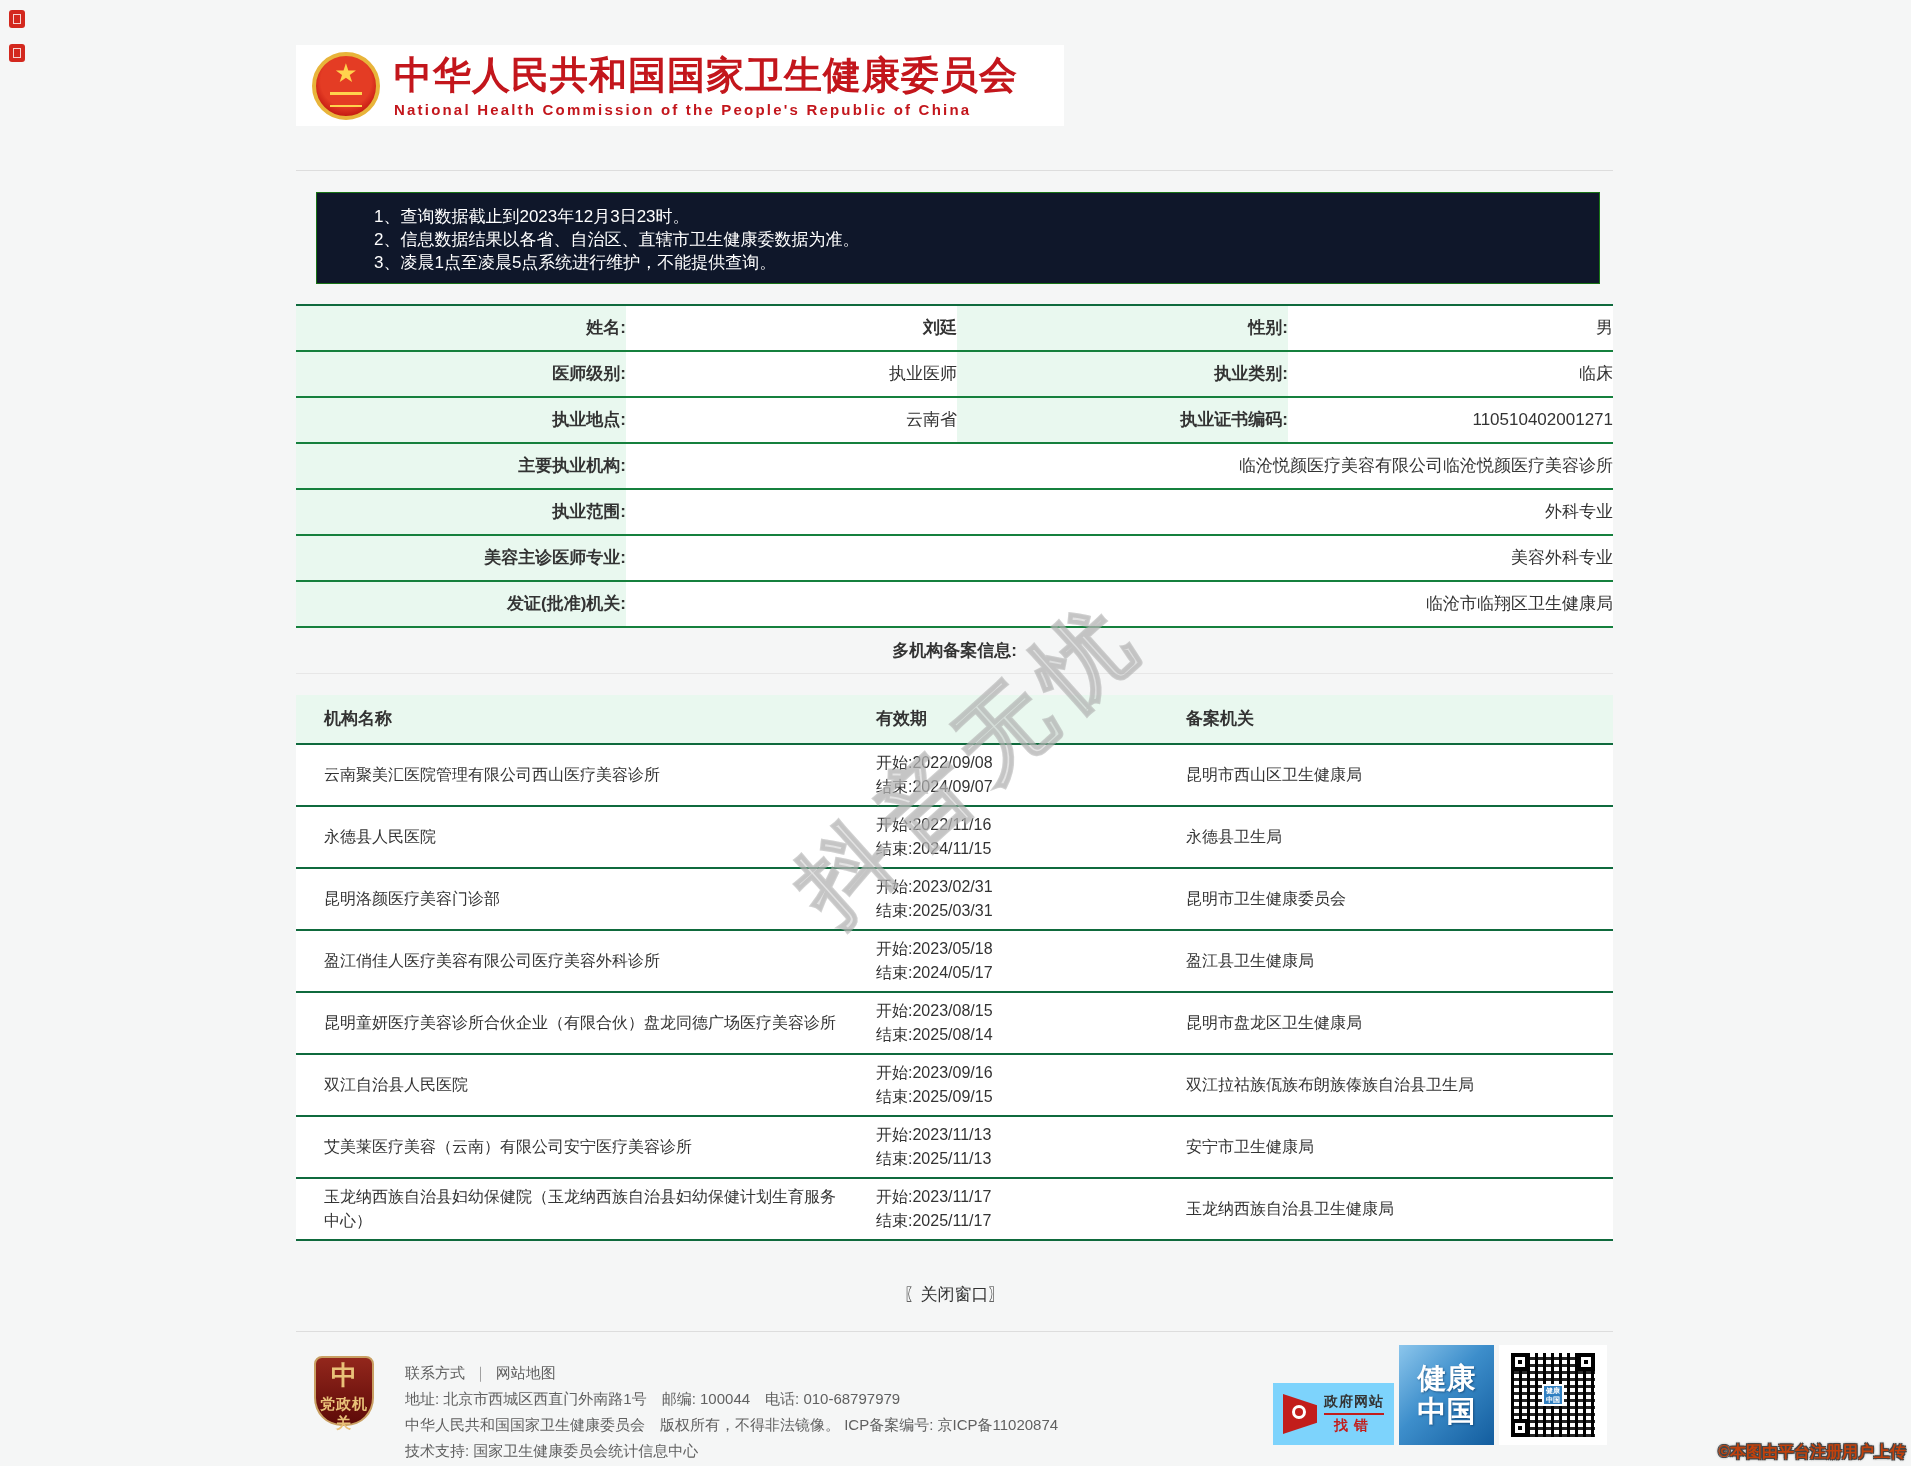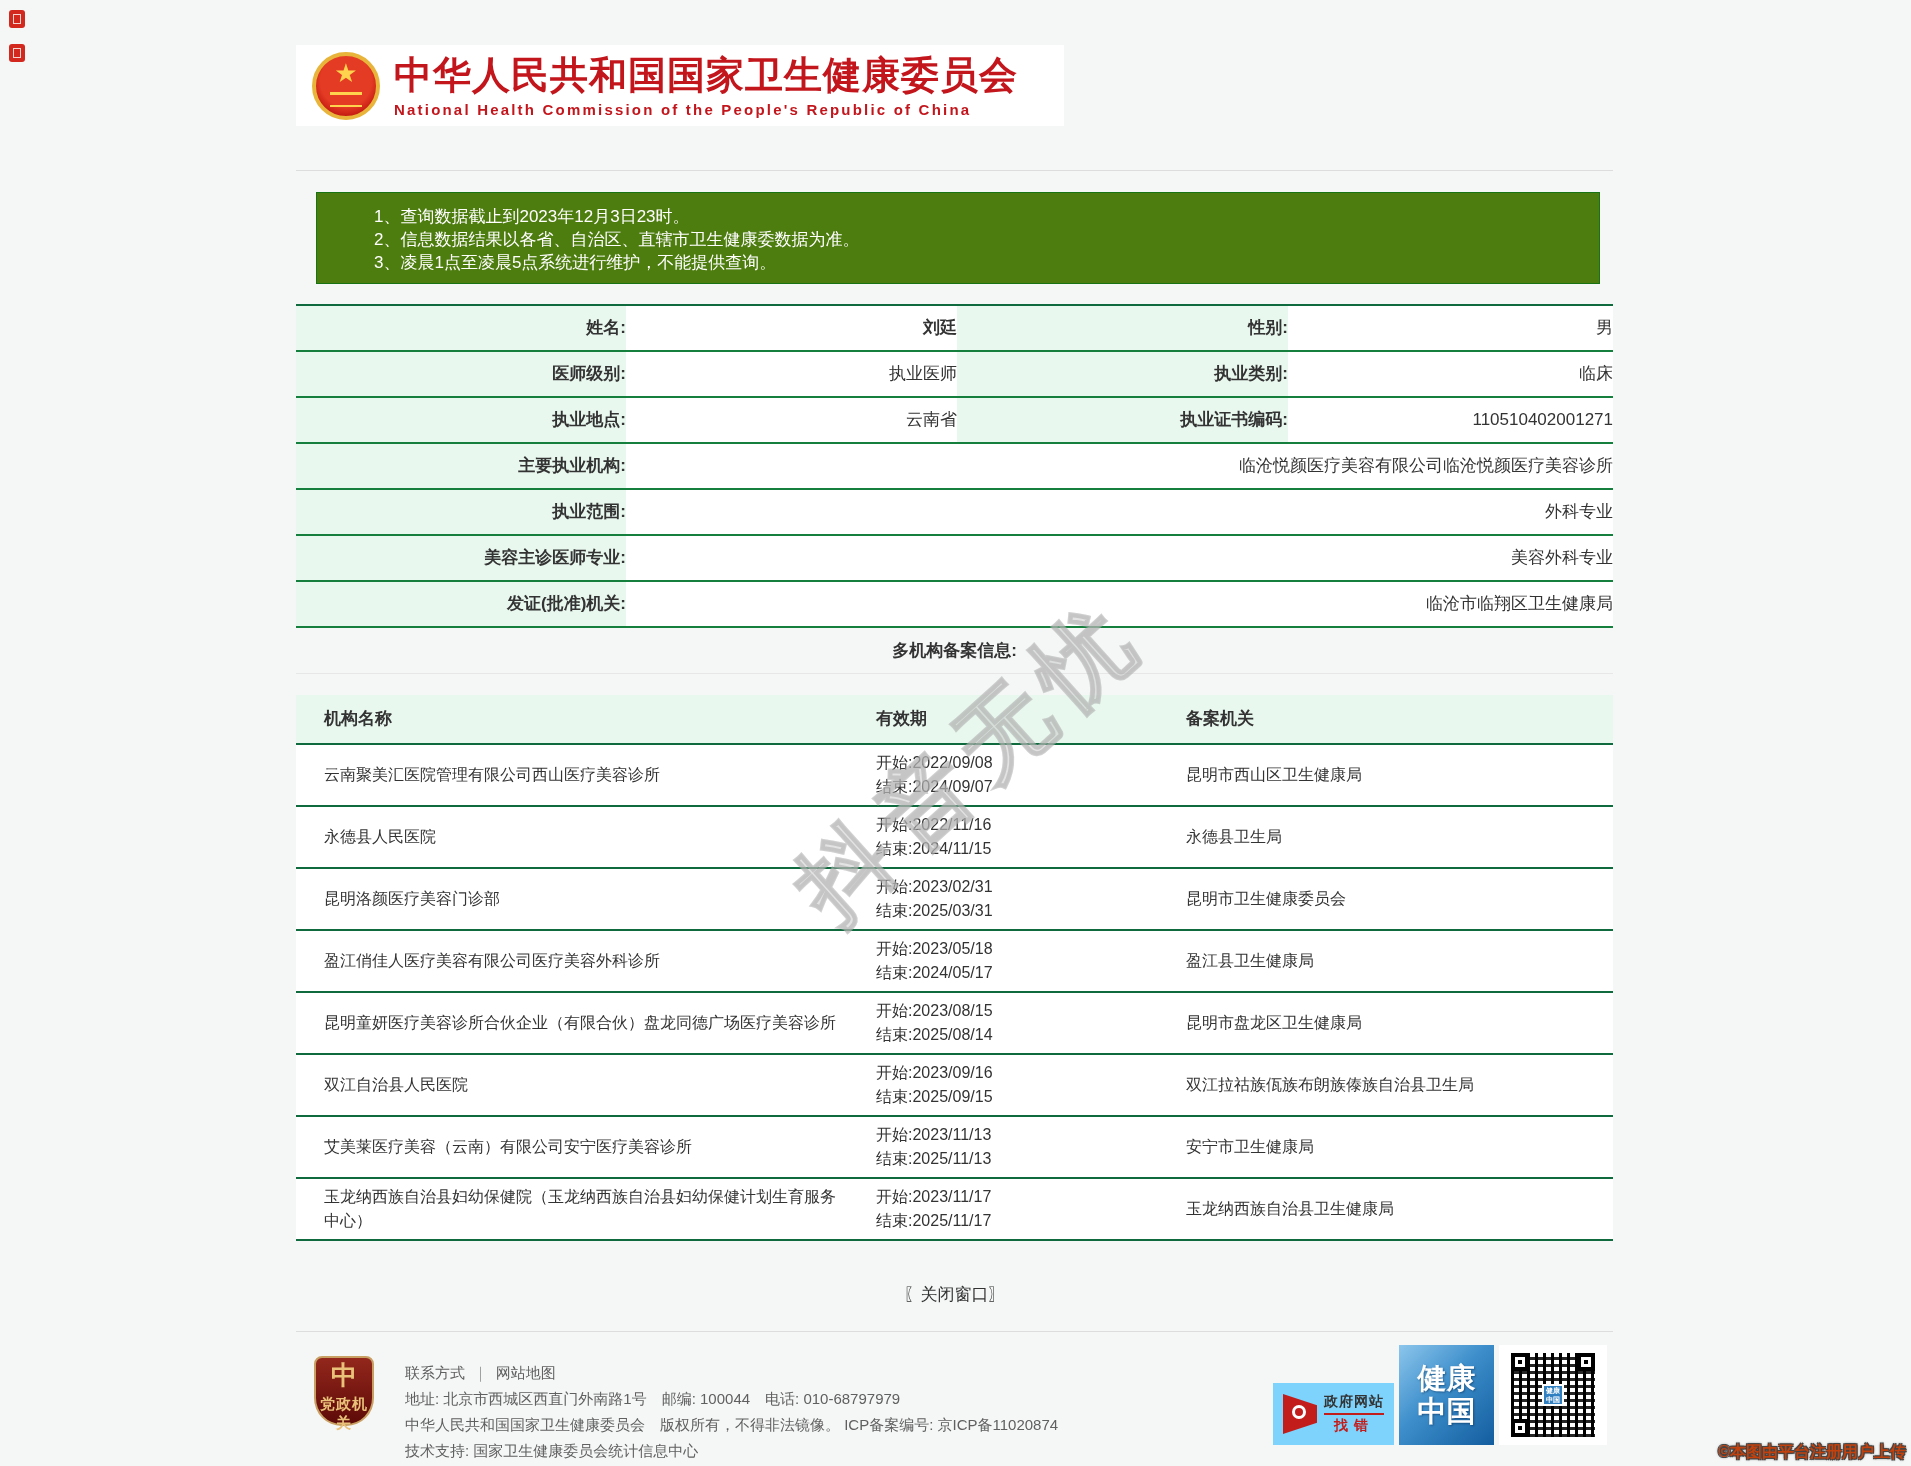--- a/index.html
+++ b/index.html
@@ -21,21 +21,21 @@
   .emblem .gate{position:absolute;left:14px;right:14px;bottom:9px;height:10px;
     border-top:3px solid #ffd34d;border-bottom:2px solid #ffd34d;}
   .h-title{font-size:38px;font-weight:700;color:#c3161c;letter-spacing:1px;line-height:42px;}
   .h-sub{font-size:15px;font-weight:700;color:#c3161c;letter-spacing:2.2px;margin-top:5px;}
 
   .hr{position:absolute;left:296px;width:1317px;height:1px;background:#ddd;}
   #hr1{top:170px}#hr2{top:673px;background:#e7e7e7}#hr3{top:1331px}
 
   
   .notice{position:absolute;left:316px;top:192px;width:1284px;height:92px;box-sizing:border-box;
-    background:#4d7c0f;border:1px solid #187315;color:#fff;font-size:17px;line-height:23px;
+    background:#0f172a;border:1px solid #187315;color:#fff;font-size:17px;line-height:23px;
     padding:12px 16px 0 57px;}
 
   
   .itable{position:absolute;left:296px;top:304px;width:1317px;border-top:2px solid #0f6a3d;background:#fff;}
   .irow{display:flex;height:44px;border-bottom:2px solid #15803d;font-size:17px;text-align:right;}
   .cell{box-sizing:border-box;padding-left:14px;line-height:44px;white-space:nowrap;overflow:hidden;}
   .lab{background:#e9f8ef;font-weight:700;color:#333;}
   .w1{width:330px}.w2{width:331px}.w3{width:331px}.w4{flex:1}
   .wide{flex:1}
   .bold{font-weight:700}

